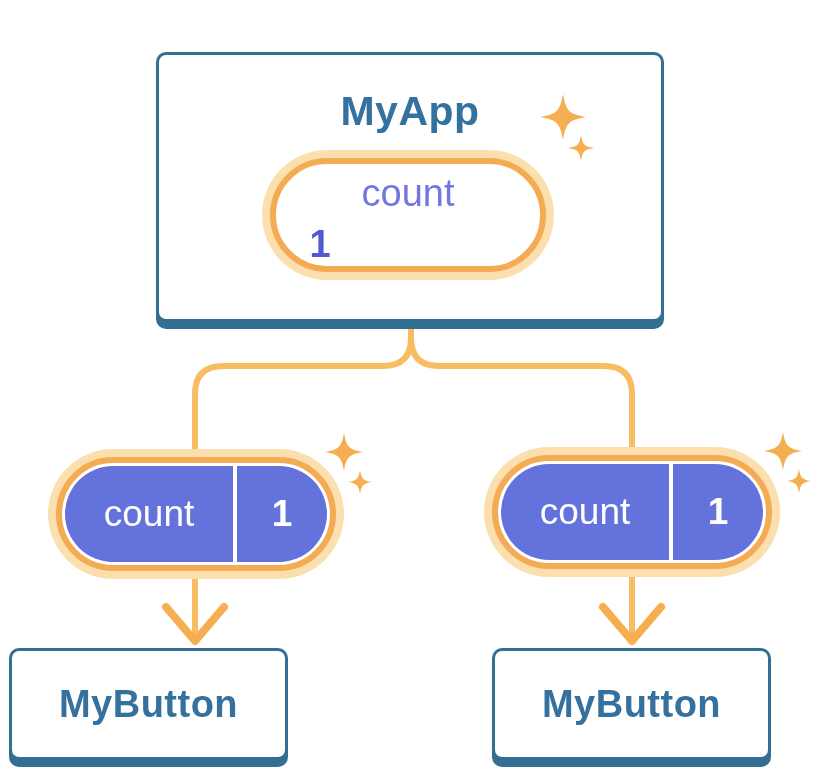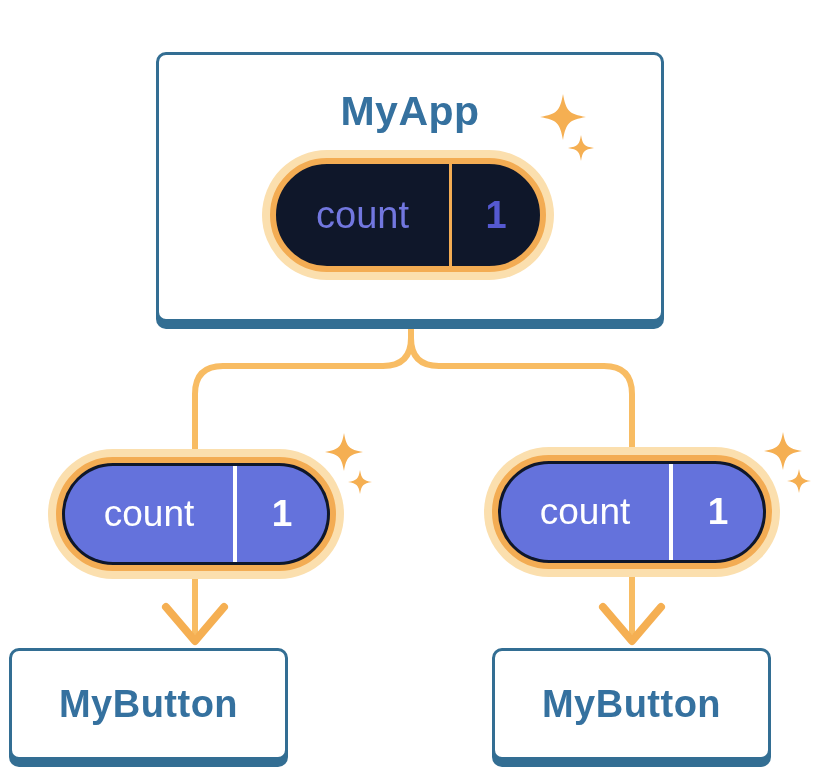--- a/index.html
+++ b/index.html
@@ -30,21 +30,21 @@
   }
   #btn-left{left:9px;}
   #btn-right{left:492px;}
 
   .pill-outer{
     position:absolute;border-radius:999px;background:var(--orange-halo);
     padding:8px;box-sizing:border-box;z-index:3;
   }
   .pill-ring{
     height:100%;border-radius:999px;border:6px solid var(--orange-ring);
-    box-sizing:border-box;display:flex;background:#0f172a;overflow:hidden;
+    box-sizing:border-box;display:flex;background:#ffffff;overflow:hidden;flex-direction:column;
   }
   .pill-ring.padded{padding:3px;}
   .pill-core{
     flex:1;background:var(--purple-fill);border-radius:999px;
     display:flex;overflow:hidden;min-width:0;
   }
   #root-pill{left:103px;top:95px;width:292px;height:130px;}
   #pill-left{left:48px;top:449px;width:296px;height:130px;}
   #pill-right{left:484px;top:447px;width:296px;height:130px;}
 

